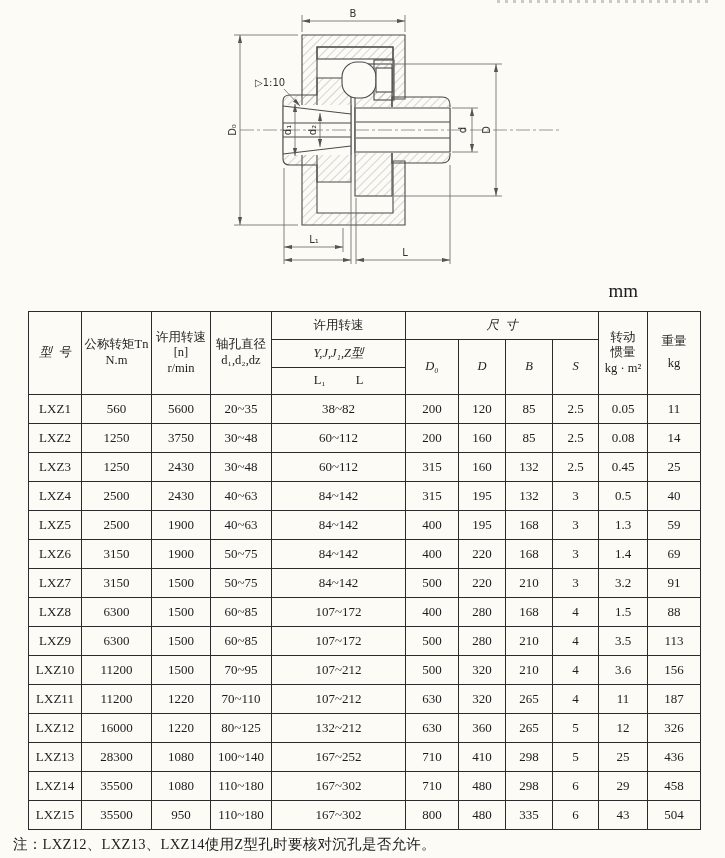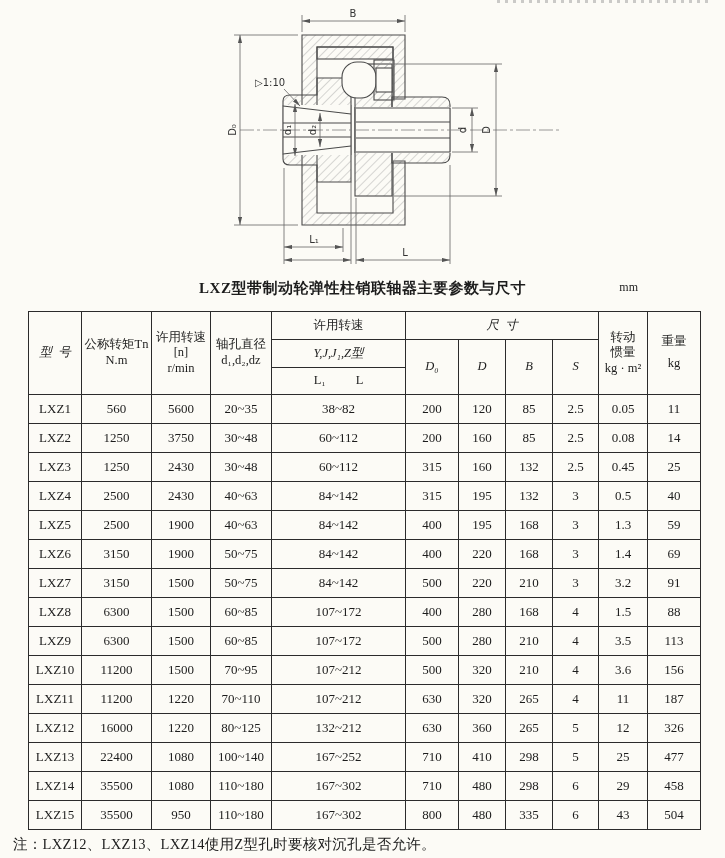--- a/index.html
+++ b/index.html
@@ -14,21 +14,21 @@
     background:repeating-linear-gradient(90deg,#999 0 3px,transparent 3px 8px);
   }
   .drawing{position:absolute;top:2px;left:0;}
   .title-bar{
     position:absolute;top:279px;left:0;width:100%;height:22px;
   }
   .doc-title{
     position:absolute;left:0;right:0;text-align:center;
     font-weight:bold;font-size:15px;letter-spacing:.5px;white-space:pre;
   }
-  .unit{position:absolute;right:87px;top:1px;font-size:12px;}
+  .unit{position:absolute;right:87px;top:1px;font-size:19px;}
   table.params{
     position:absolute;left:28px;top:311px;width:672px;
     border-collapse:collapse;table-layout:fixed;
   }
   .params th,.params td{
     border:1px solid #2b2b2b;text-align:center;vertical-align:middle;
     padding:0;font-weight:normal;line-height:1.25;
   }
   .params thead th{font-size:12.5px;}
   .params thead tr:nth-child(1){height:28px;}
@@ -136,21 +136,20 @@
     <text x="466" y="128" text-anchor="middle" transform="rotate(-90 466 128)">d</text>
     <text x="490" y="128" text-anchor="middle" transform="rotate(-90 490 128)">D</text>
     <text x="314" y="241" text-anchor="middle" font-size="9">L₁</text>
     <text x="405" y="254" text-anchor="middle">L</text>
     <text x="255" y="84" text-anchor="start" font-size="10">▷1:10</text>
   </g>
 </svg>
 </div>
 
 <div class="title-bar">
-  <div class="doc-title">LXZ型带制动轮弹性柱销联轴器主要参数与尺寸</div>
   <div class="unit">mm</div>
 </div>
 
 <table class="params">
   <colgroup>
     <col style="width:53px">
       <col style="width:70px">
       <col style="width:59px">
     <col style="width:61px">
       <col style="width:134px">
@@ -370,30 +369,30 @@
         <td>630</td>
         <td>360</td>
         <td>265</td>
         <td>5</td>
         <td>12</td>
         <td>326</td>
       </tr>
 
       <tr>
         <td>LXZ13</td>
-        <td>22400</td>
+        <td>28300</td>
         <td>1080</td>
         <td>100~140</td>
         <td>167~252</td>
         <td>710</td>
         <td>410</td>
         <td>298</td>
         <td>5</td>
         <td>25</td>
-        <td>477</td>
+        <td>436</td>
       </tr>
 
       <tr>
         <td>LXZ14</td>
         <td>35500</td>
         <td>1080</td>
         <td>110~180</td>
         <td>167~302</td>
         <td>710</td>
         <td>480</td>

